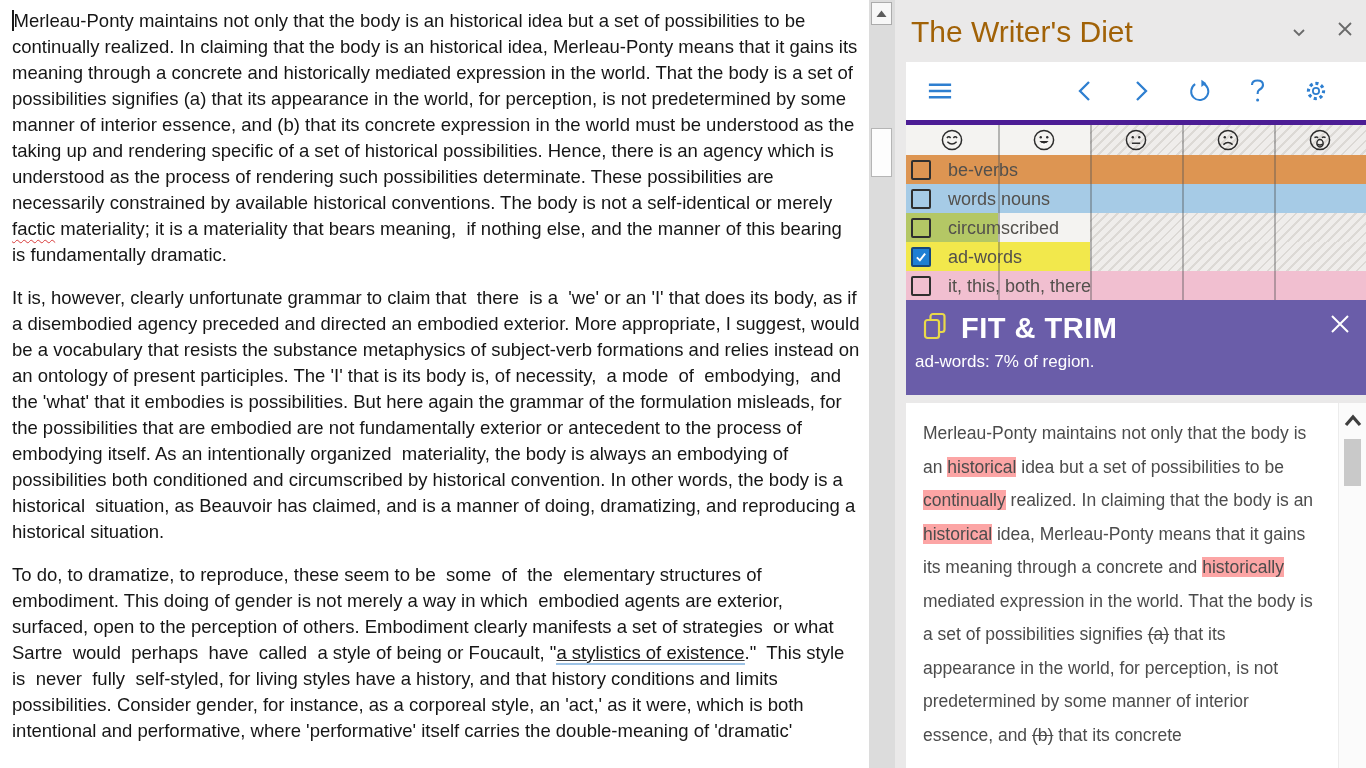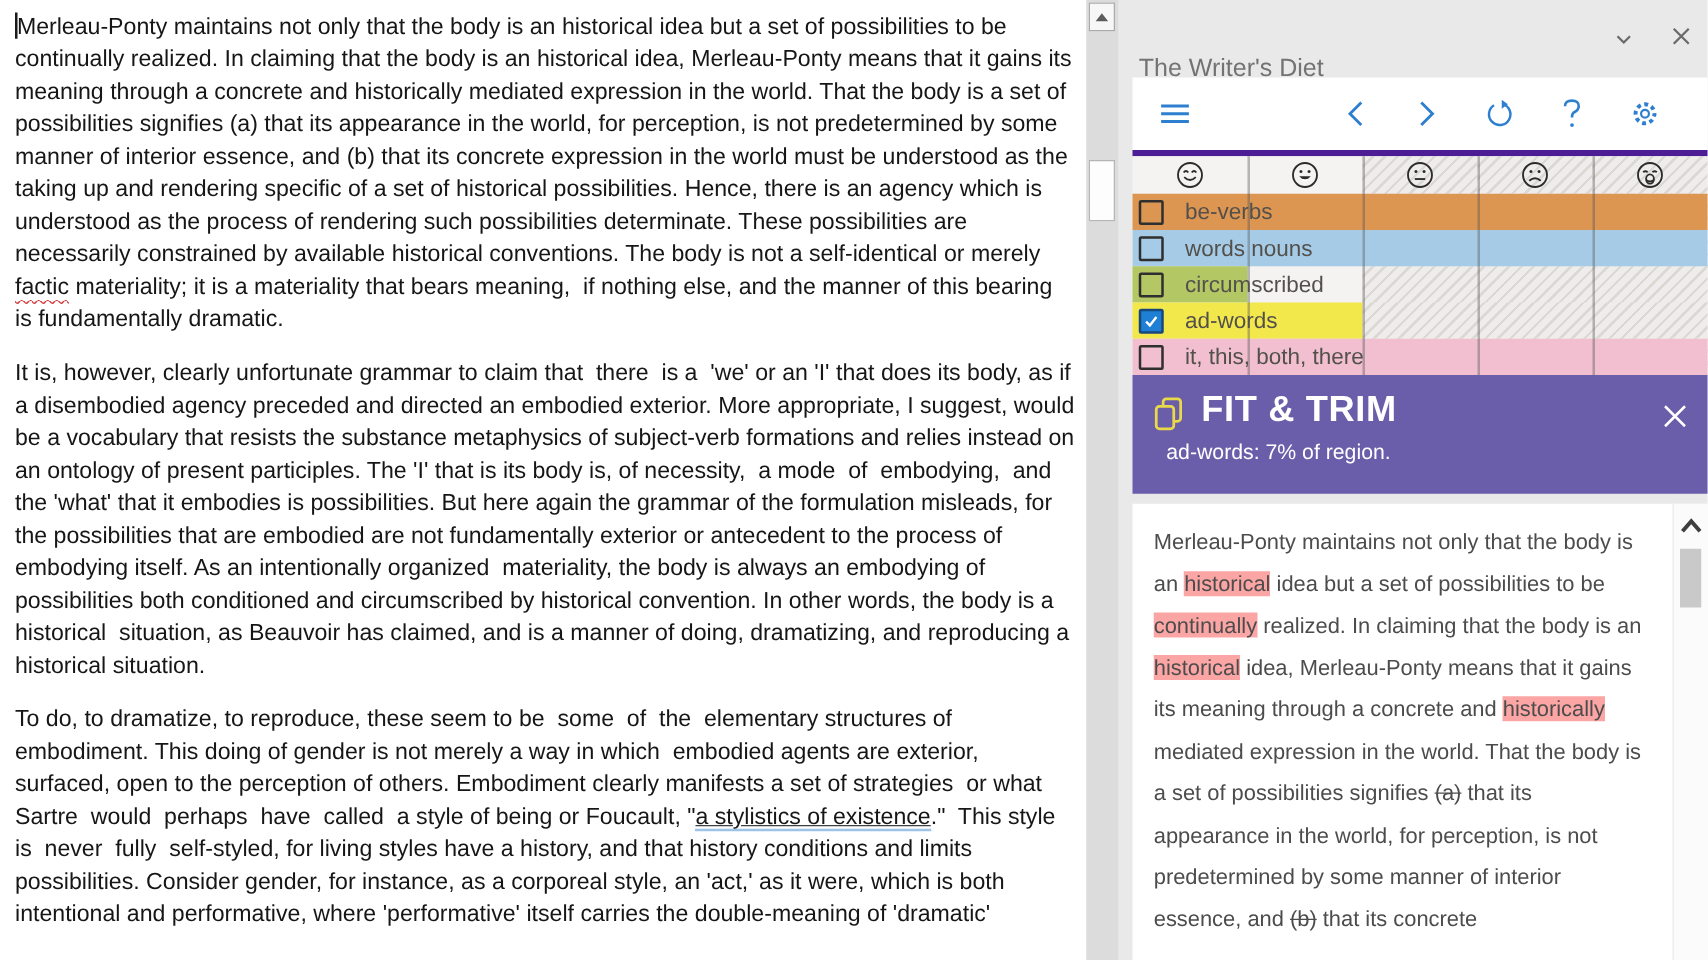--- a/index.html
+++ b/index.html
@@ -19,21 +19,21 @@
   
   .doc-scrollbar{position:absolute;left:869px;top:0;width:26px;height:768px;background:#dcdcdc;}
   .doc-scroll-up{position:absolute;left:2px;top:2px;width:21px;height:23px;background:#f7f7f7;
     border:1px solid #ababab;box-sizing:border-box;display:flex;align-items:center;justify-content:center;}
   .doc-thumb{position:absolute;left:2px;top:128px;width:21px;height:49px;background:#fdfdfd;
     border:1px solid #b5b5b5;box-sizing:border-box;}
 
   
   .panel{position:absolute;left:895px;top:0;width:471px;height:768px;background:#eae9e9;}
   .panel-header{position:absolute;left:0;top:0;right:0;height:62px;}
-  .panel-title{position:absolute;left:16px;top:15px;font-size:20px;color:#737373;margin-top:29px;}
+  .panel-title{position:absolute;left:16px;top:15px;font-size:30px;color:#a16207;}
   .panel-menu-btn{position:absolute;right:58px;top:24px;width:16px;height:14px;cursor:pointer;}
   .panel-close-btn{position:absolute;right:10px;top:20px;width:20px;height:20px;cursor:pointer;}
 
   .panel-content{position:absolute;left:11px;right:0;top:62px;bottom:0;}
 
   
   .wd-toolbar{height:58px;background:#fff;display:flex;align-items:center;}
   .tb-icon{width:24px;height:24px;display:flex;align-items:center;justify-content:center;cursor:pointer;}
   .tb-menu{margin-left:22px;}
   .tb-group{margin-left:auto;margin-right:38px;display:flex;gap:34px;}
@@ -50,24 +50,24 @@
   .row-bar{position:absolute;left:0;top:0;bottom:0;z-index:2;}
   .t-check{position:absolute;left:5px;top:50%;transform:translateY(-50%);width:16px;height:16px;
     border:2px solid #2f2f2f;border-radius:2px;z-index:4;cursor:pointer;
     display:flex;align-items:center;justify-content:center;}
   .t-check.checked{background:#1e7fd4;border-color:#17477c;}
   .t-label{position:absolute;left:42px;top:50%;transform:translateY(-50%);z-index:4;
     font-size:18px;color:#53504c;white-space:nowrap;}
 
   
   .banner{position:relative;height:95px;color:#fff;}
-  .banner-top{display:flex;align-items:flex-end;padding:12px 14px 0 16px;}
+  .banner-top{display:flex;align-items:flex-start;padding:12px 14px 0 16px;}
   .banner-title{font-size:29px;font-weight:800;letter-spacing:0.5px;margin-left:12px;}
   .banner-close{margin-left:auto;width:24px;height:24px;cursor:pointer;}
-  .banner-sub{padding:7px 16px 0 27px;font-size:17px;}
+  .banner-sub{padding:7px 16px 0 9px;font-size:17px;}
 
   
   .preview{position:relative;margin-top:8px;background:#fff;height:370px;overflow:hidden;}
   .preview-text{padding:14px 46px 0 17px;font-size:17.5px;line-height:33.5px;color:#4c4c4c;
     white-space:pre-wrap;}
   .seg-hl{background:#fca5a5;}
   .seg-strike{text-decoration:line-through;}
   .preview-scrollbar{position:absolute;right:0;top:0;bottom:0;width:27px;background:#fbfbfb;
     border-left:1px solid #ececec;}
   .pv-up{position:absolute;left:3px;top:7px;width:21px;height:20px;display:flex;

